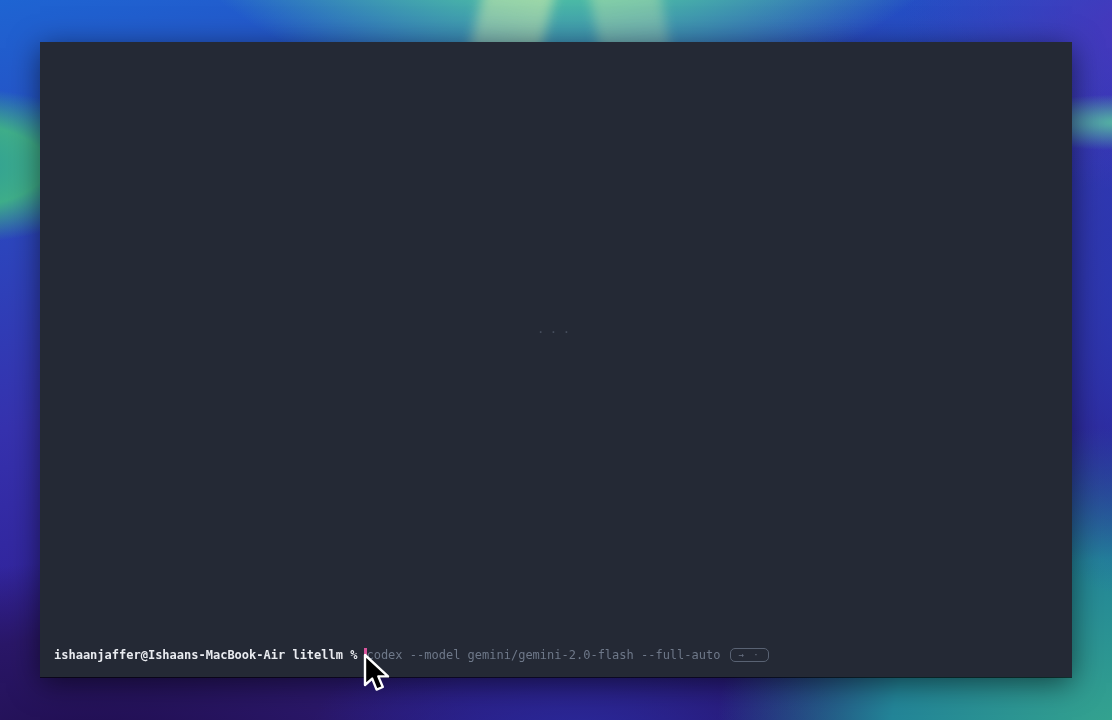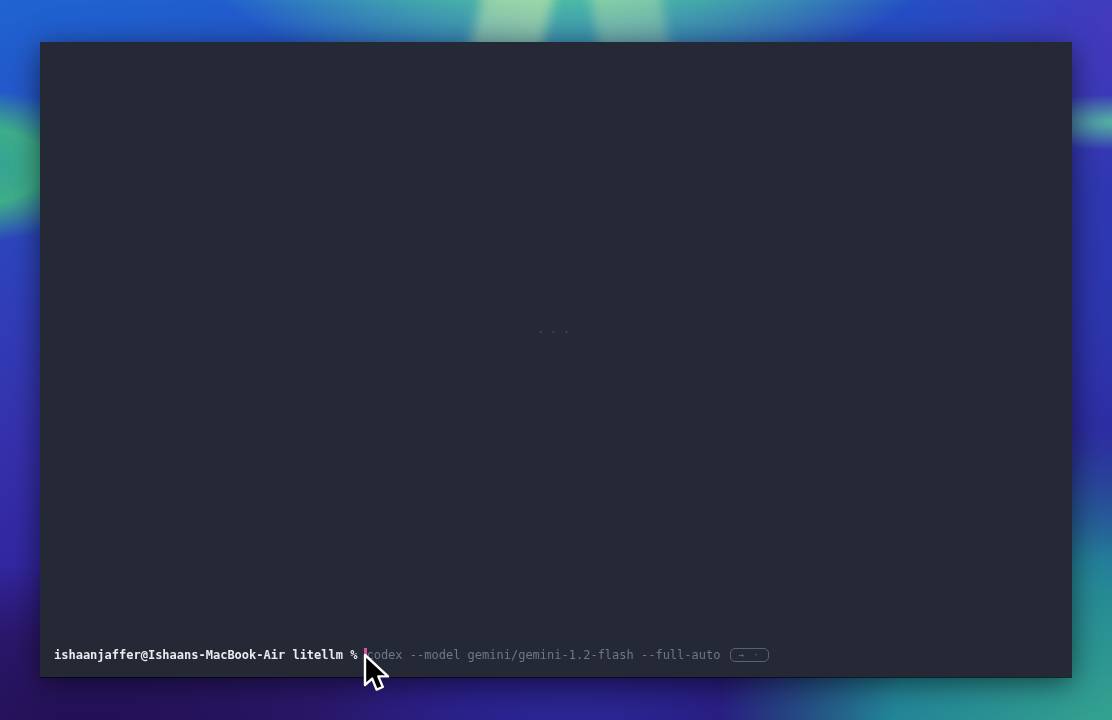--- a/index.html
+++ b/index.html
@@ -112,21 +112,21 @@
 <div class="wallpaper">
   <div class="ray ray-1"></div>
   <div class="ray ray-2"></div>
 
   <div class="terminal">
     <div class="loading-dots">···</div>
 
     <div class="prompt-line">
       <span class="prompt-text">ishaanjaffer@Ishaans-MacBook-Air litellm %</span>
       <span class="caret"></span>
-      <span class="suggestion-text">codex --model gemini/gemini-1.2-flash --full-auto</span>
+      <span class="suggestion-text">codex --model gemini/gemini-2.0-flash --full-auto</span>
       <span class="hint-badge">→ ·</span>
     </div>
   </div>
 
   <svg class="mouse-pointer" width="30" height="46" viewBox="0 0 30 46">
     <path d="M3 2 L3 32 L10.2 25.6 L14.6 36.6 L20.8 34.0 L16.3 23.4 L26 23.4 Z" fill="#000000" stroke="#ffffff" stroke-width="2.4" stroke-linejoin="round"></path>
   </svg>
 </div>
 
 </body></html>

